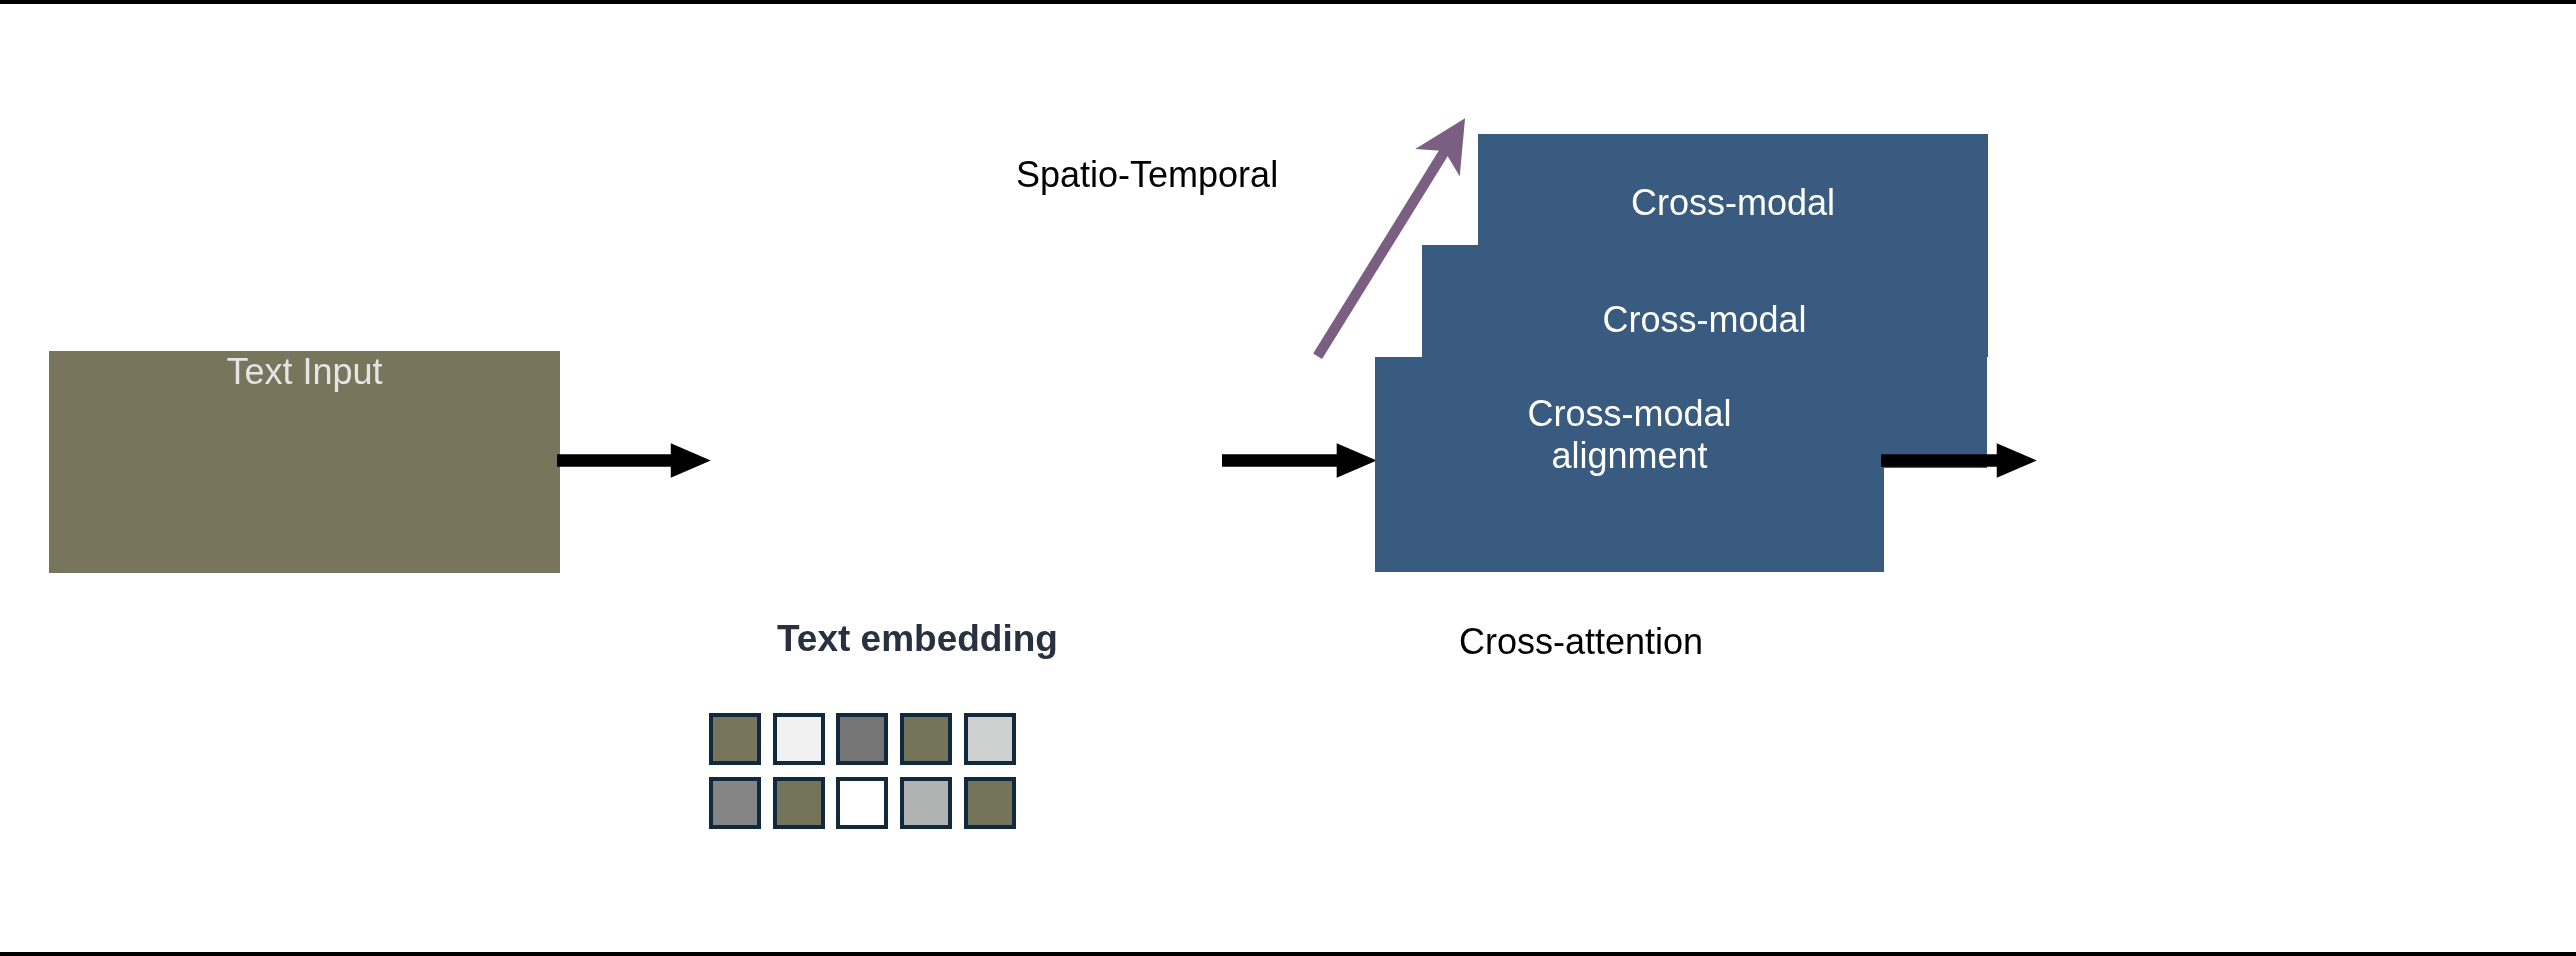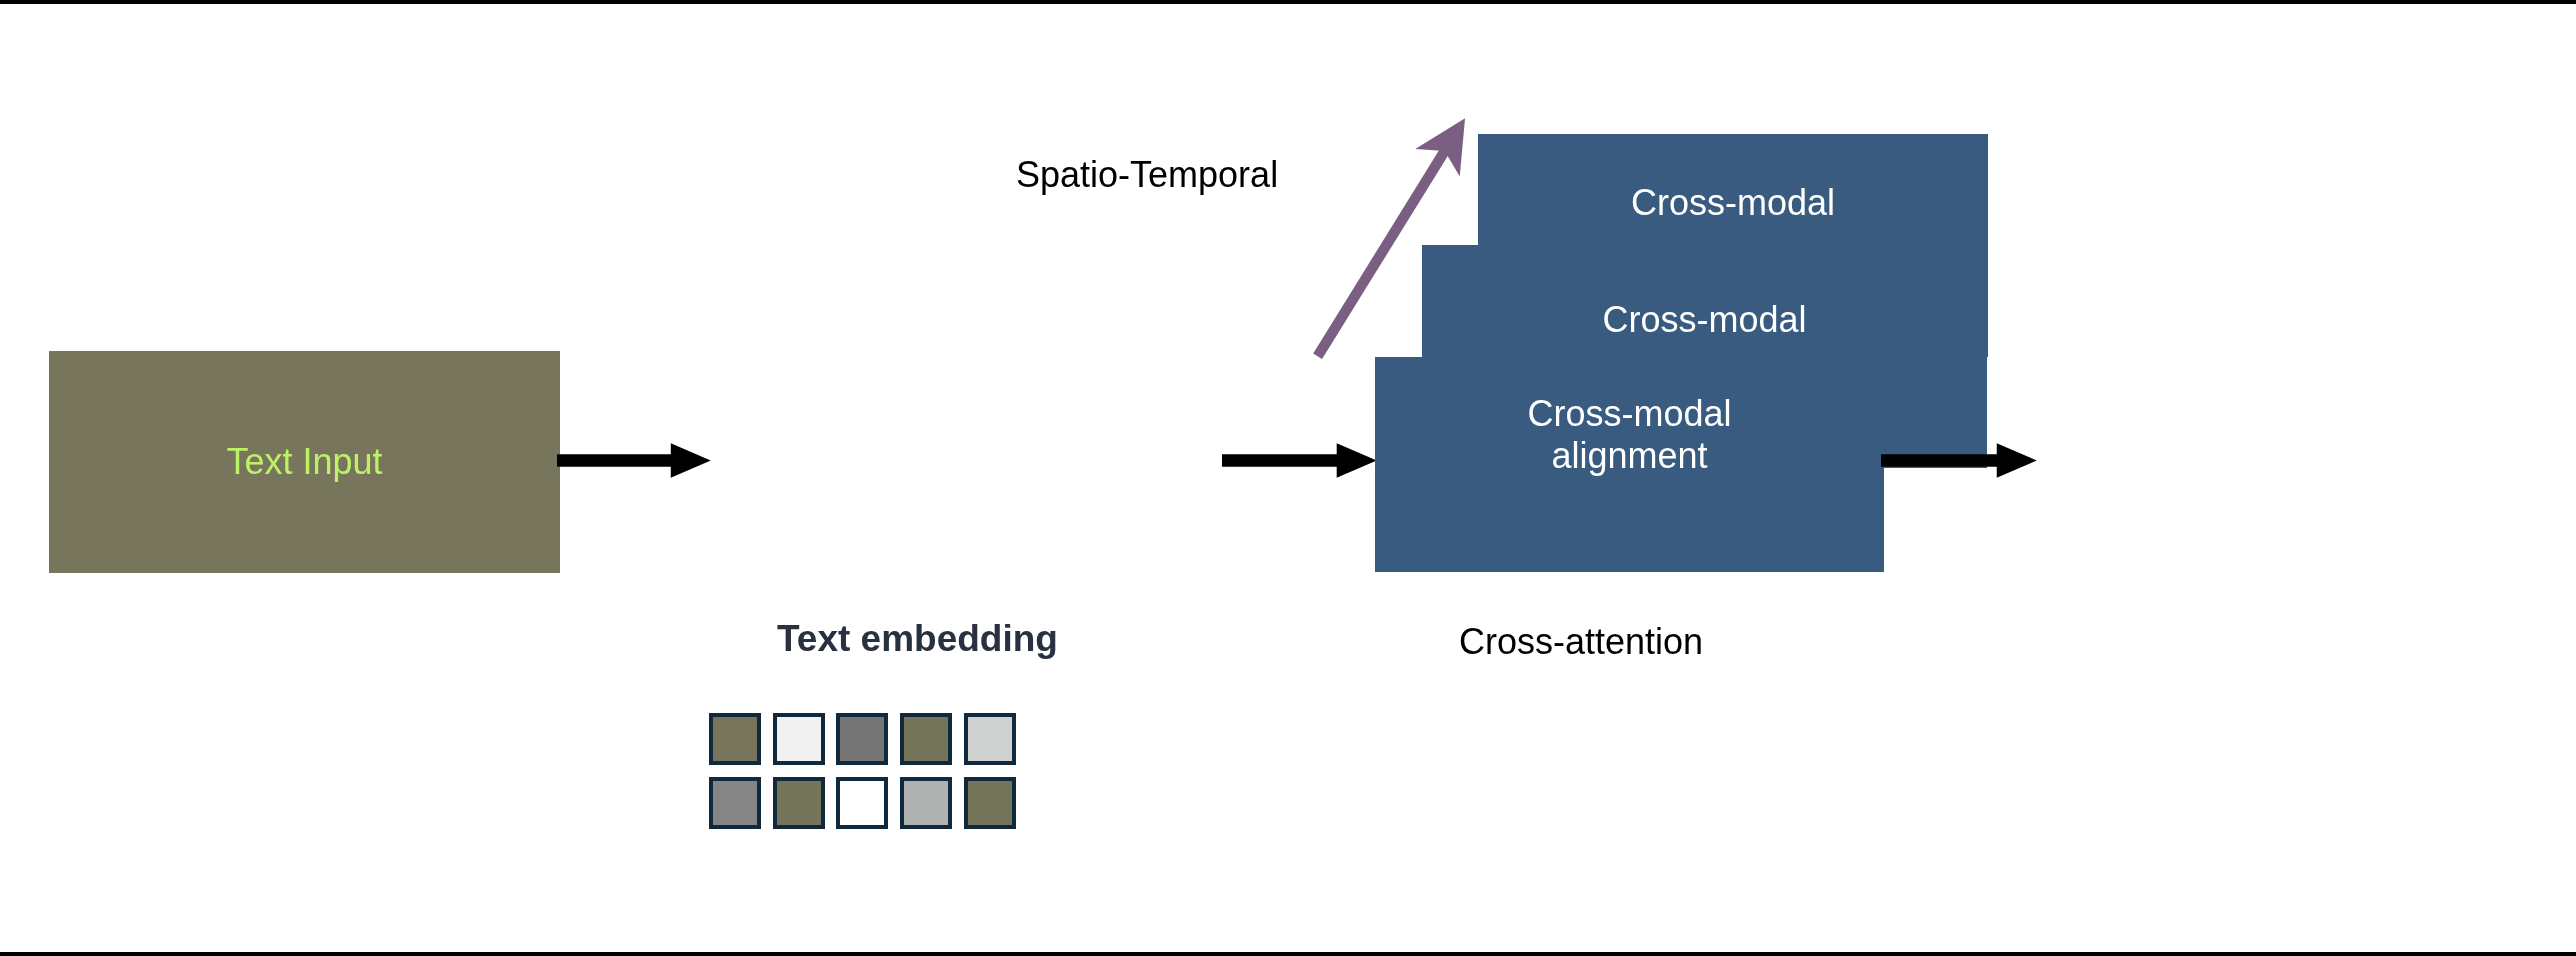--- a/index.html
+++ b/index.html
@@ -25,23 +25,22 @@
     width: 2576px;
     height: 4.3px;
     background: #000000;
   }
   .frame-top { top: 0; }
   .frame-bottom { top: 952px; }
 
   .node {
     position: absolute;
     display: flex;
-    align-items: center;
     justify-content: center;
-    color: #bef264;
+    color: #e5e5e5;
     font-size: 36px;
     line-height: 1.18;
     text-align: center;
     box-sizing: border-box;
   }
   .node-olive { background: #77755C; }
   .node-purple { background: #6F5C7C; }
 
   .blue-stack {
     position: absolute;

